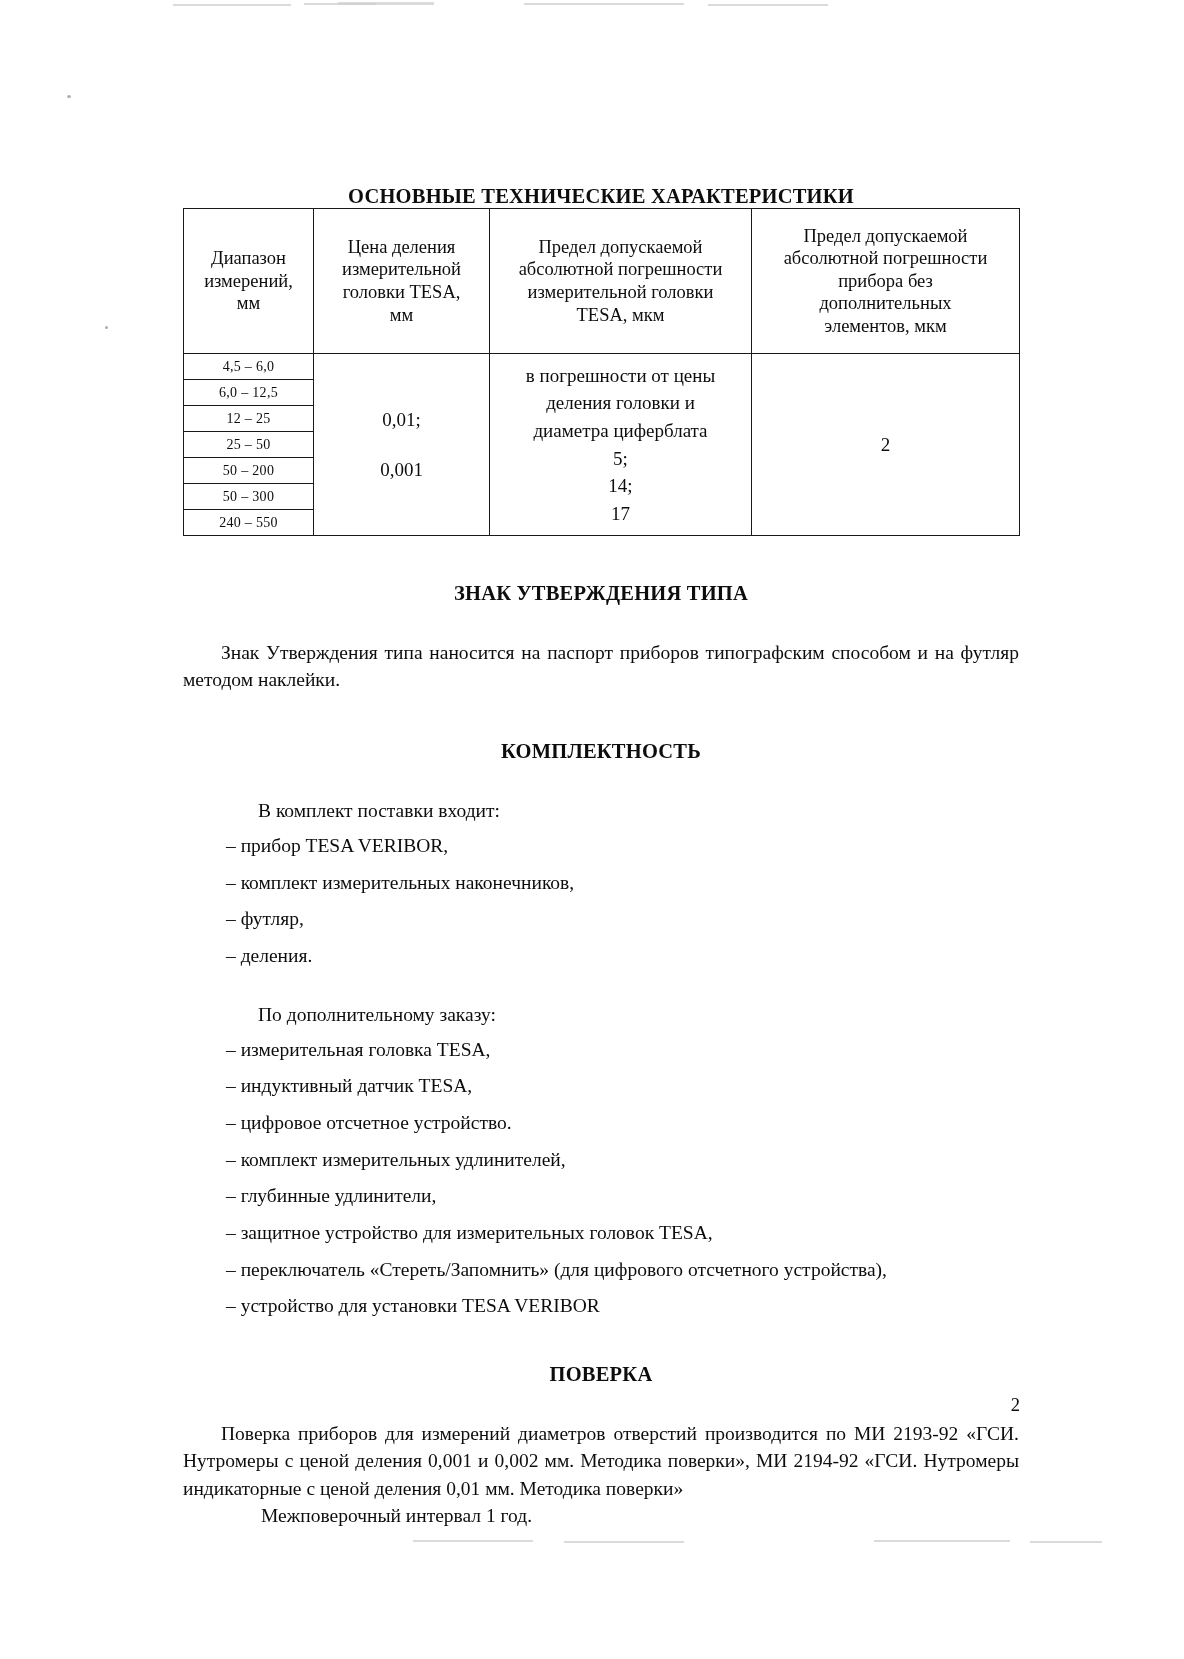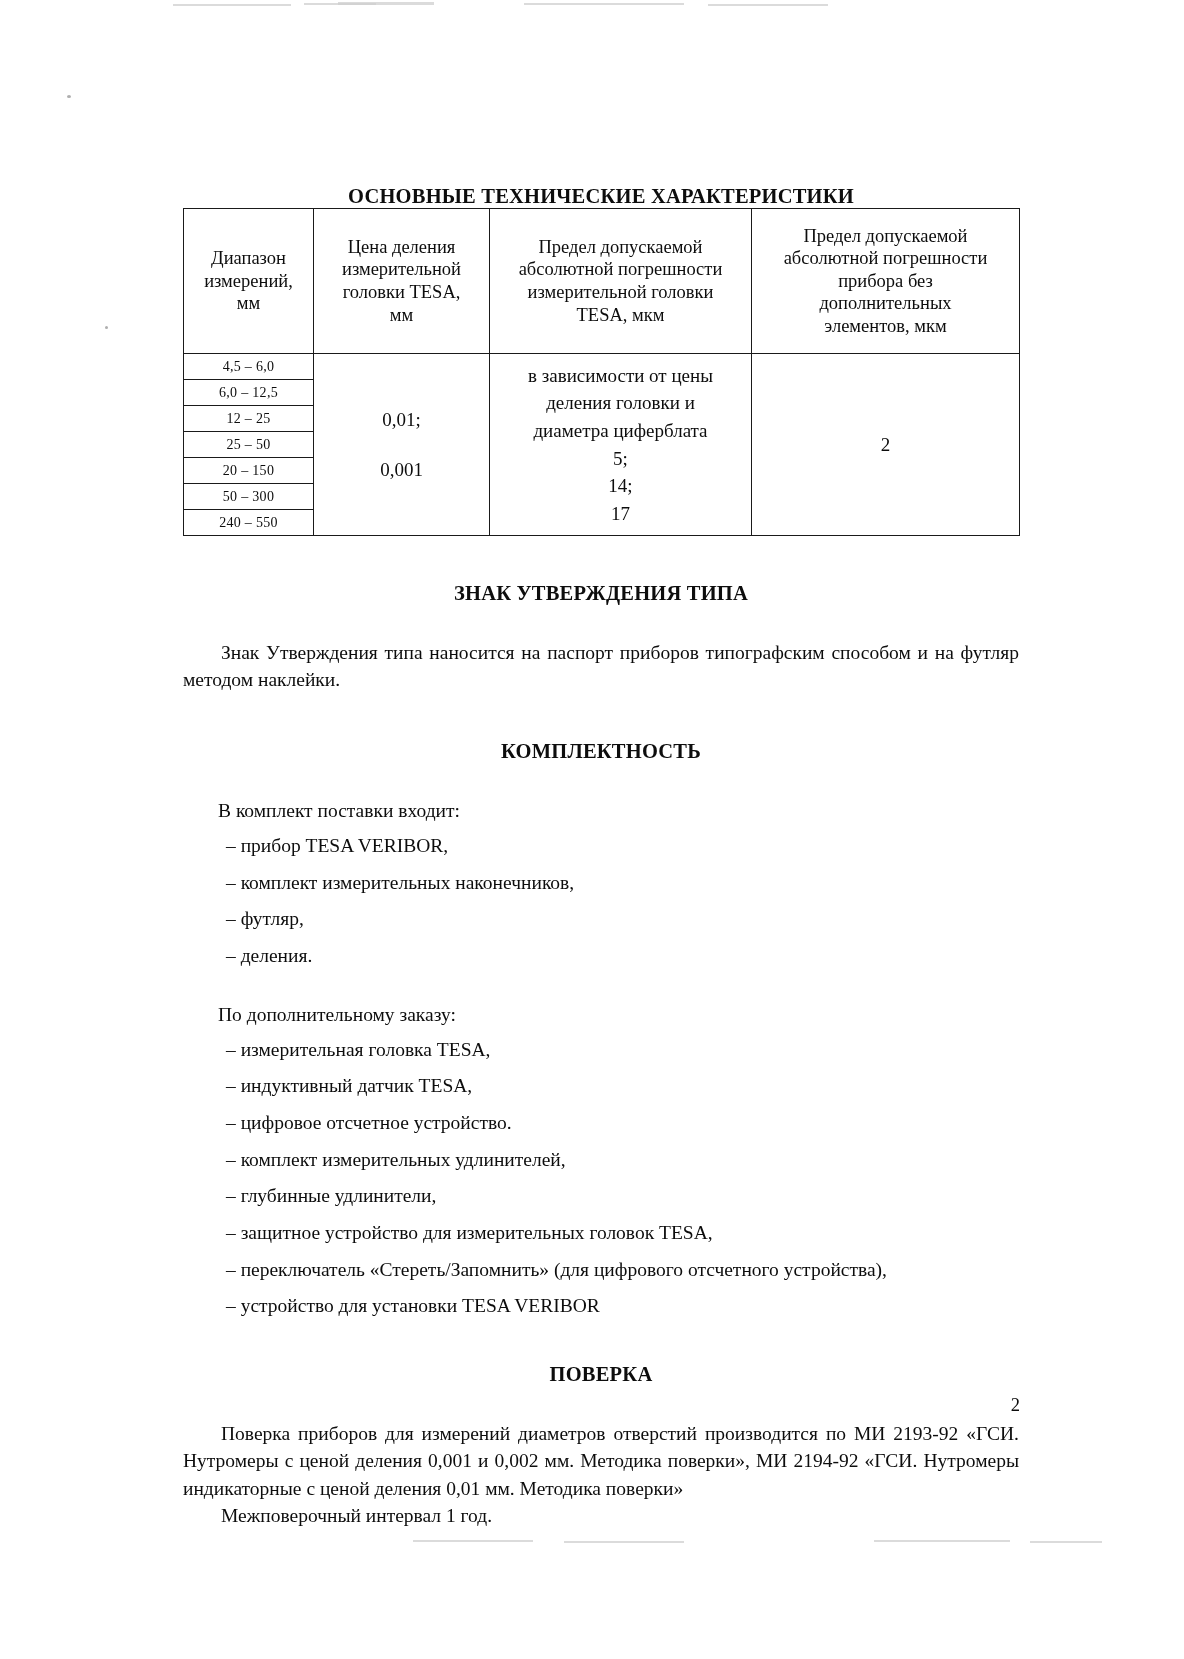--- a/index.html
+++ b/index.html
@@ -99,21 +99,21 @@
   .gap-md { height: 34px; }
   .gap-lg { height: 46px; }
 
   p.body {
     font-size: 19.5px;
     line-height: 1.40;
     margin: 0;
     text-align: justify;
   }
   p.body.indent { text-indent: 38px; }
-  p.body.noindent { text-indent: 0; }
+  p.body.noindent { text-indent: 0; margin-left: 40px; }
 
   .list-block {
     font-size: 19.5px;
     line-height: 1.47;
     margin: 0;
     padding: 0;
     list-style: none;
   }
   .list-block li { margin: 8px; }
   .list-lead { margin: 0 0 0 0; }
@@ -185,40 +185,40 @@
       </thead>
       <tbody>
         <tr>
           <td class="range-cell">4,5 – 6,0</td>
           <td class="merged grad-lines" rowspan="7">
             <span>0,01;</span>
             <span style="display:block;height:22px;"></span>
             <span>0,001</span>
           </td>
           <td class="merged err-lines" rowspan="7">
-            <span>в зависимости от цены</span>
+            <span>в погрешности от цены</span>
             <span>деления головки и</span>
             <span>диаметра циферблата</span>
             <span>5;</span>
             <span>14;</span>
             <span>17</span>
           </td>
           <td class="merged" rowspan="7">2</td>
         </tr>
         <tr>
           <td class="range-cell">6,0 – 12,5</td>
         </tr>
         <tr>
           <td class="range-cell">12 – 25</td>
         </tr>
         <tr>
           <td class="range-cell">25 – 50</td>
         </tr>
         <tr>
-          <td class="range-cell">20 – 150</td>
+          <td class="range-cell">50 – 200</td>
         </tr>
         <tr>
           <td class="range-cell">50 – 300</td>
         </tr>
         <tr>
           <td class="range-cell">240 – 550</td>
         </tr>
       </tbody>
     </table>
 

